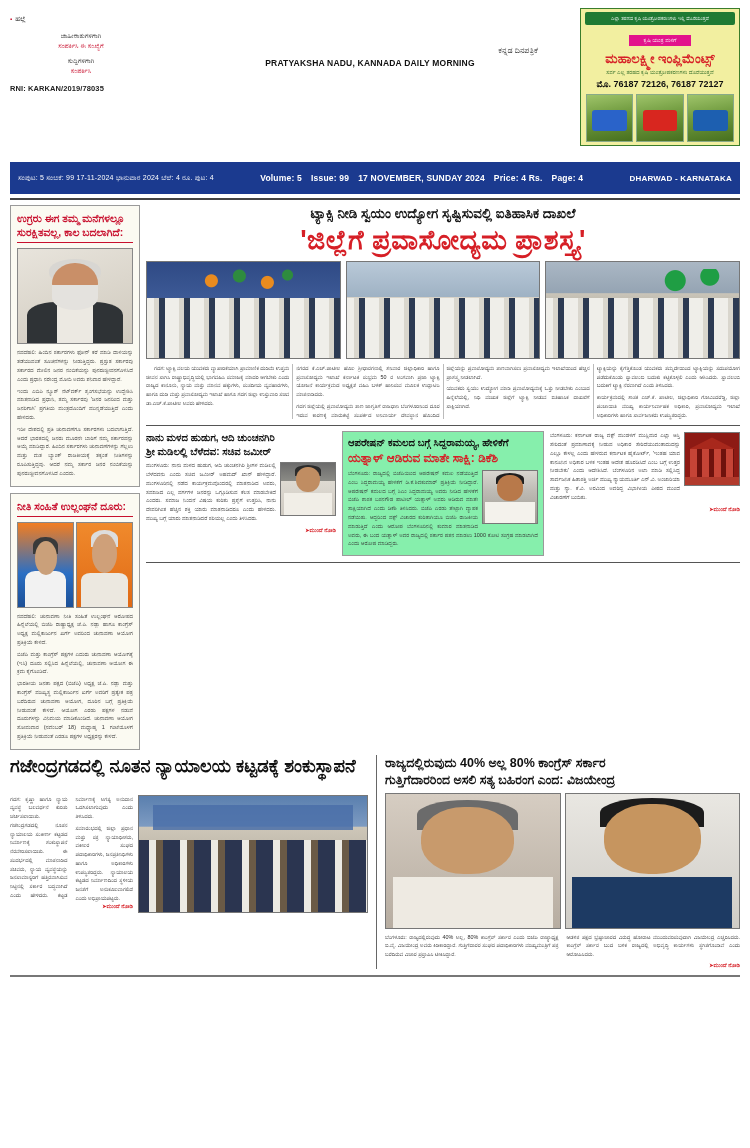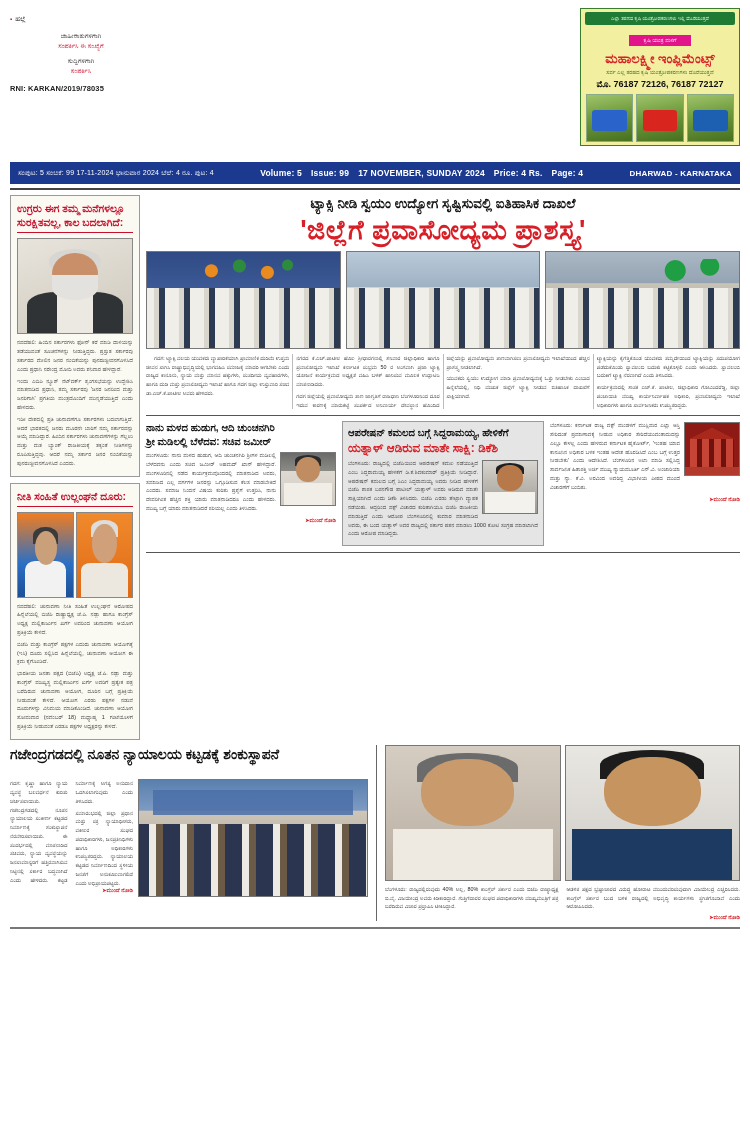--- a/index.html
+++ b/index.html
@@ -46,21 +46,21 @@
   .ad-imgs { display:flex; gap:3px; padding:0 5px; }
   .ad-img { flex:1; height:48px; border:1px solid #8a8; position:relative; overflow:hidden;
     background:linear-gradient(170deg,#9fc46a 0%, #6f9a3e 45%, #47701f 100%); }
   .ad-img .impl { position:absolute; left:12%; top:32%; width:76%; height:46%; border-radius:3px; }
   .ad-img.i1 .impl { background:#2a63c9; }
   .ad-img.i2 .impl { background:#d8261f; }
   .ad-img.i3 .impl { background:#1d5fb0; }
 
   
   .volbar {
-    margin-top:4px; background:#1b3a8f; color:#fff; height:22px;
+    margin-top:4px; background:#1b3a8f; color:#fff; height:32px;
     display:flex; align-items:center; font-size:8.5px; font-weight:bold;
     padding:0 8px; letter-spacing:.2px;
   }
   .volbar .kn-date { font-weight:normal; font-size:7px; flex:0 0 auto; }
   .volbar .mid { flex:1; text-align:center; display:flex; justify-content:center; gap:9px; }
   .volbar .right { flex:0 0 auto; font-size:8px; }
   .rule { height:2px; background:#444; margin:4px 0 5px; }
 
   
   .main { display:flex; gap:6px; }
@@ -124,21 +124,21 @@
   .lead-text { columns:4; column-gap:7px; column-rule:1px solid #bbb; font-size:5.4px;
     line-height:1.62; text-align:justify; color:#2a2a2a; }
   .lead-text p { margin:0 0 3px; }
   .lead-text p:first-child { text-indent:8px; }
 
   .sect-rule { height:1px; background:#555; margin:6px 0 5px; }
 
   
   .mid3 { display:flex; gap:6px; }
   .mid3 > div { flex:1; }
-  .mid-box { border:1px solid #9a9a9a; background:#e5e5e5; padding:4px 5px; }
+  .mid-box { border:1px solid #9a9a9a; background:#86efac; padding:4px 5px; }
   .mid-head { font-size:10px; font-weight:bold; color:#111; line-height:1.35; margin-bottom:3px; }
   .mid-head .hl { color:#d61f26; font-size:12px; }
   .wrapimg { float:right; width:56px; height:54px; margin:1px 0 2px 4px; border:1px solid #777;
     position:relative; overflow:hidden; }
   .zameer { background:linear-gradient(180deg,#6b6b6b 0%, #8b8b86 34%, #dedad2 35%, #cfcac1 100%); }
   .zameer .h { position:absolute; left:28%; top:8%; width:44%; height:48%; border-radius:48%; background:#c08d62; }
   .zameer .hair { position:absolute; left:26%; top:4%; width:48%; height:20%; border-radius:50% 50% 0 0; background:#2b2b2b; }
   .zameer .b { position:absolute; left:6%; top:58%; width:88%; height:44%; background:#f1eee7; }
   .dks { background:linear-gradient(180deg,#d8d6d0 0%, #bdbab3 40%, #9e9b94 100%); }
   .dks .h { position:absolute; left:26%; top:8%; width:48%; height:50%; border-radius:46%; background:#b8794a; }
@@ -148,21 +148,21 @@
   .hcourt .ped { position:absolute; left:0; bottom:0; width:100%; height:16%; background:#b23a2c; }
   .hcourt .roof { position:absolute; left:8%; top:8%; width:84%; height:22%; background:#a8281c;
     clip-path:polygon(50% 0, 100% 100%, 0 100%); }
   .hcourt .cols { position:absolute; left:10%; top:30%; width:80%; height:54%;
     background:repeating-linear-gradient(90deg,#c64436 0 7px,#6f120d 7px 12px); }
 
   
   .bottom2 { display:flex; gap:8px; margin-top:5px; }
   .b-left { flex:0 0 358px; }
   .b-right { flex:1; border-left:1px solid #666; padding-left:8px; }
-  .b-head { font-size:14px; font-weight:bold; color:#111; line-height:1.32; margin-bottom:16px; }
+  .b-head { font-size:18px; font-weight:bold; color:#111; line-height:1.32; margin-bottom:16px; }
   .b-head2 { font-size:12.5px; font-weight:bold; color:#111; line-height:1.35; margin-bottom:4px; }
   .bl-photo { width:230px; height:118px; float:right; margin:0 0 4px 5px; border:1px solid #777;
     position:relative; overflow:hidden;
     background:linear-gradient(180deg,#5a7fae 0%, #7d9bc2 26%, #cdc6b8 27%, #a09a8c 100%); }
   .bl-photo .stage { position:absolute; left:0; bottom:0; width:100%; height:62%;
     background:repeating-linear-gradient(90deg,#2b3550 0 10px,#eceae3 10px 17px,#6a5a46 17px 24px,#2b3550 24px 31px); }
   .bl-photo .banner { position:absolute; left:6%; top:8%; width:88%; height:22%; background:#4a6ea8; opacity:.85; }
   .br-photos { display:flex; gap:4px; width:100%; height:136px; margin-bottom:4px; }
   .br-photos > div { flex:1; border:1px solid #777; position:relative; overflow:hidden; }
   .sidd { background:linear-gradient(180deg,#d6cdc2 0%, #b7ada1 100%); }
@@ -194,20 +194,22 @@
         <div class="k2">ಸಂಪರ್ಕಿಸಿ ಈ ಸಂಖ್ಯೆಗೆ</div>
       </div>
       <div class="mh-kn">
         <div class="k1">ಸುದ್ದಿಗಳಿಗಾಗಿ</div>
         <div class="k2">ಸಂಪರ್ಕಿಸಿ</div>
       </div>
       <div class="rni">RNI: KARKAN/2019/78035</div>
     </div>
 
     <div class="mh-center">
+      <div class="tag-kn">ಕನ್ನಡ ದಿನಪತ್ರಿಕೆ</div>
+      <div class="tag-en">PRATYAKSHA NADU, KANNADA DAILY MORNING</div>
     </div>
 
     <div class="mh-ad">
 
       <div class="ad-top">ಎಲ್ಲಾ ತರಹದ ಕೃಷಿ ಯಂತ್ರೋಪಕರಣಗಳು ಇಲ್ಲಿ ದೊರೆಯುತ್ತವೆ</div>
       <div><span class="ad-ribbon">ಕೃಷಿ ಯಂತ್ರ ಮಳಿಗೆ</span></div>
       <div class="ad-title">ಮಹಾಲಕ್ಷ್ಮೀ ಇಂಪ್ಲಿಮೆಂಟ್ಸ್</div>
       <div class="ad-sub">ಸರ್ವ ಎಲ್ಲ ತರಹದ ಕೃಷಿ ಯಂತ್ರೋಪಕರಣಗಳು ದೊರೆಯುತ್ತವೆ</div>
       <div class="ad-phone">ಮೊ. 76187 72126, 76187 72127</div>
       <div class="ad-imgs">
@@ -374,20 +376,24 @@
           <div class="stage"></div>
       </div>
       <div class="b-text c2">
         <p>ಗದಗ: ಕೃಷ್ಣಾ ಹಾಗೂ ನ್ಯಾಯ ವ್ಯವಸ್ಥೆ ಬಲವರ್ಧನೆ ಕುರಿತು ಚರ್ಚಿಸಲಾಯಿತು. ಗಜೇಂದ್ರಗಡದಲ್ಲಿ ನೂತನ ನ್ಯಾಯಾಲಯ ಸಂಕೀರ್ಣ ಕಟ್ಟಡದ ನಿರ್ಮಾಣಕ್ಕೆ ಶಂಕುಸ್ಥಾಪನೆ ನೆರವೇರಿಸಲಾಯಿತು. ಈ ಸಂದರ್ಭದಲ್ಲಿ ಮಾತನಾಡಿದ ಸಚಿವರು, ನ್ಯಾಯ ವ್ಯವಸ್ಥೆಯನ್ನು ಜನಸಾಮಾನ್ಯರಿಗೆ ಹತ್ತಿರವಾಗಿಸುವ ನಿಟ್ಟಿನಲ್ಲಿ ಸರ್ಕಾರ ಬದ್ಧವಾಗಿದೆ ಎಂದು ಹೇಳಿದರು. ಕಟ್ಟಡ ನಿರ್ಮಾಣಕ್ಕೆ ಅಗತ್ಯ ಅನುದಾನ ಒದಗಿಸಲಾಗುವುದು ಎಂದು ತಿಳಿಸಿದರು.</p>
         <p>ಸಮಾರಂಭದಲ್ಲಿ ಜಿಲ್ಲಾ ಪ್ರಧಾನ ಮತ್ತು ಸತ್ರ ನ್ಯಾಯಾಧೀಶರು, ವಕೀಲರ ಸಂಘದ ಪದಾಧಿಕಾರಿಗಳು, ಜನಪ್ರತಿನಿಧಿಗಳು ಹಾಗೂ ಅಧಿಕಾರಿಗಳು ಉಪಸ್ಥಿತರಿದ್ದರು. ನ್ಯಾಯಾಲಯ ಕಟ್ಟಡದ ನಿರ್ಮಾಣದಿಂದ ಸ್ಥಳೀಯ ಜನತೆಗೆ ಅನುಕೂಲವಾಗಲಿದೆ ಎಂದು ಅಭಿಪ್ರಾಯಪಟ್ಟರು.</p>
       </div>
       <span class="contd">ಮುಂದೆ ನೋಡಿ</span>
     </div>
 
     <div class="b-right">
+      <div class="b-head2">
+        <div>ರಾಜ್ಯದಲ್ಲಿರುವುದು 40% ಅಲ್ಲ 80% ಕಾಂಗ್ರೆಸ್ ಸರ್ಕಾರ</div>
+        <div>ಗುತ್ತಿಗೆದಾರರಿಂದ ಅಸಲಿ ಸತ್ಯ ಬಹಿರಂಗ ಎಂದ: ವಿಜಯೇಂದ್ರ</div>
+      </div>
       <div class="br-photos">
         <div class="sidd">
             <div class="b"></div>
             <div class="hair"></div>
             <div class="h"></div>
           </div>
         <div class="vij">
             <div class="b"></div>
             <div class="hair"></div>
             <div class="h"></div>

